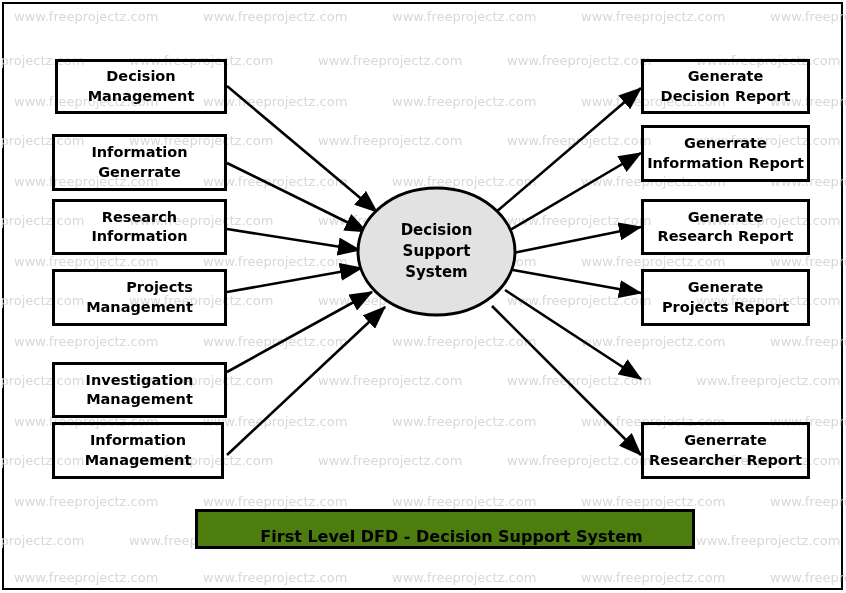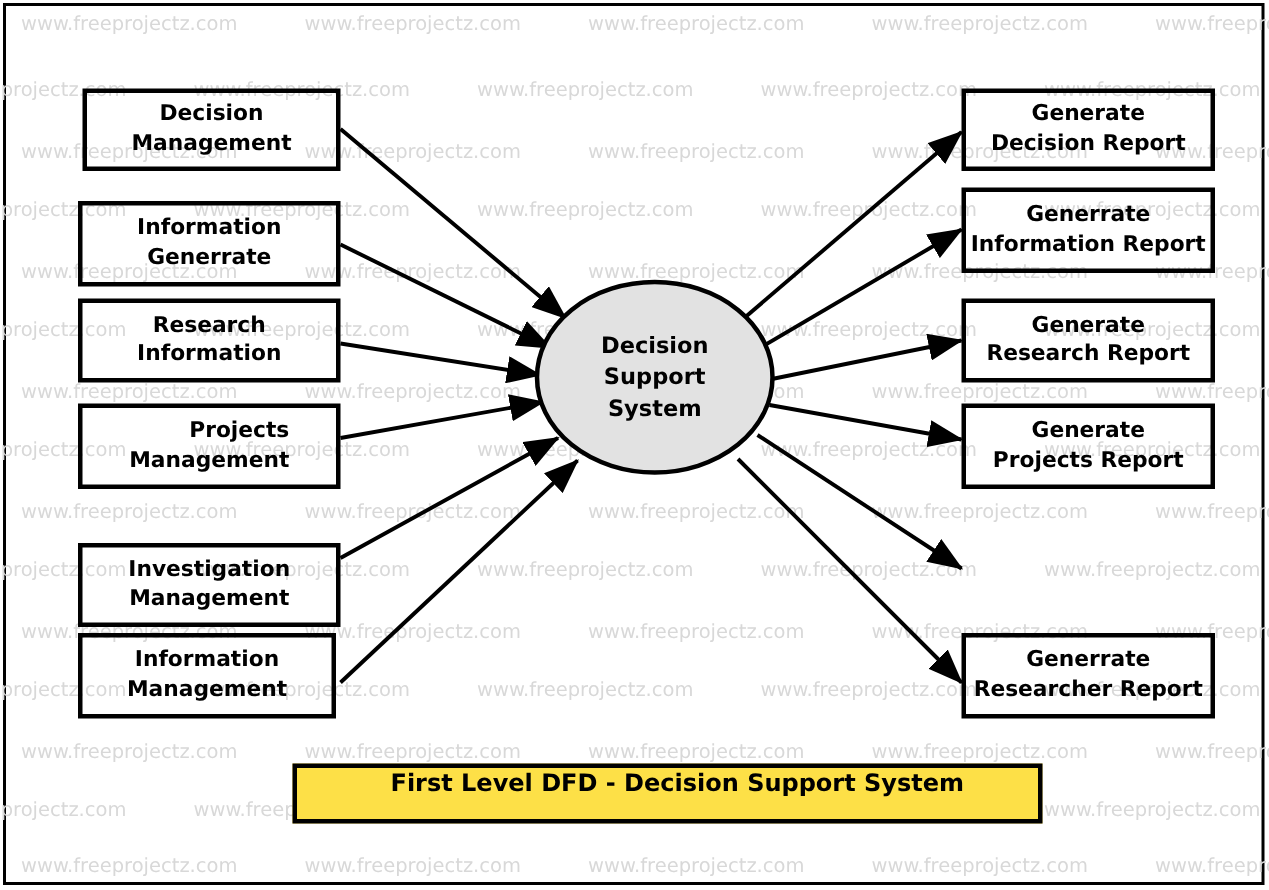--- a/index.html
+++ b/index.html
@@ -91,23 +91,23 @@
   }
   #caption-box {
     position: absolute;
     left: 195px;
     top: 509px;
     width: 500px;
     height: 40px;
     box-sizing: border-box;
     border: 3px solid #000;
     display: flex;
-    align-items: flex-start;
+    align-items: flex-end;
     justify-content: center;
-    background: #fde047;
+    background: #4d7c0f;
     z-index: 3;
     padding-left: 13px;
   }
   #caption-box .caption-text {
     font-family: "DejaVu Sans", sans-serif;
     font-weight: bold;
     font-size: 16px;
     color: #000;
   }
   svg#edges {

